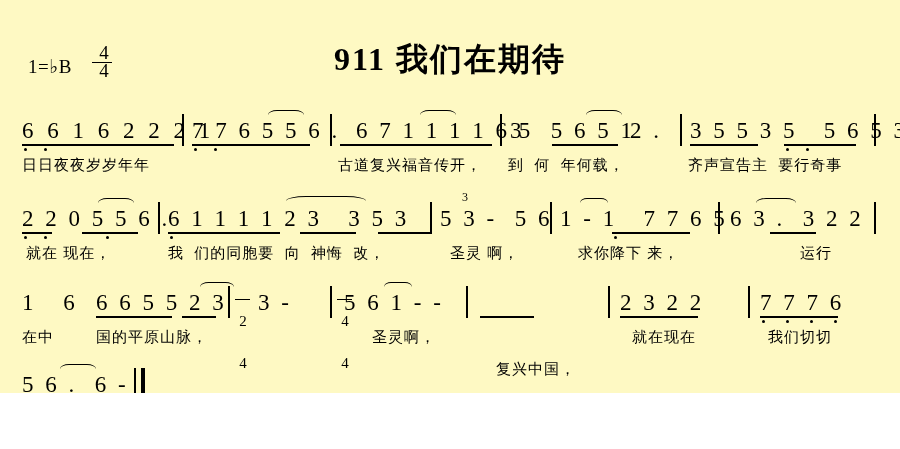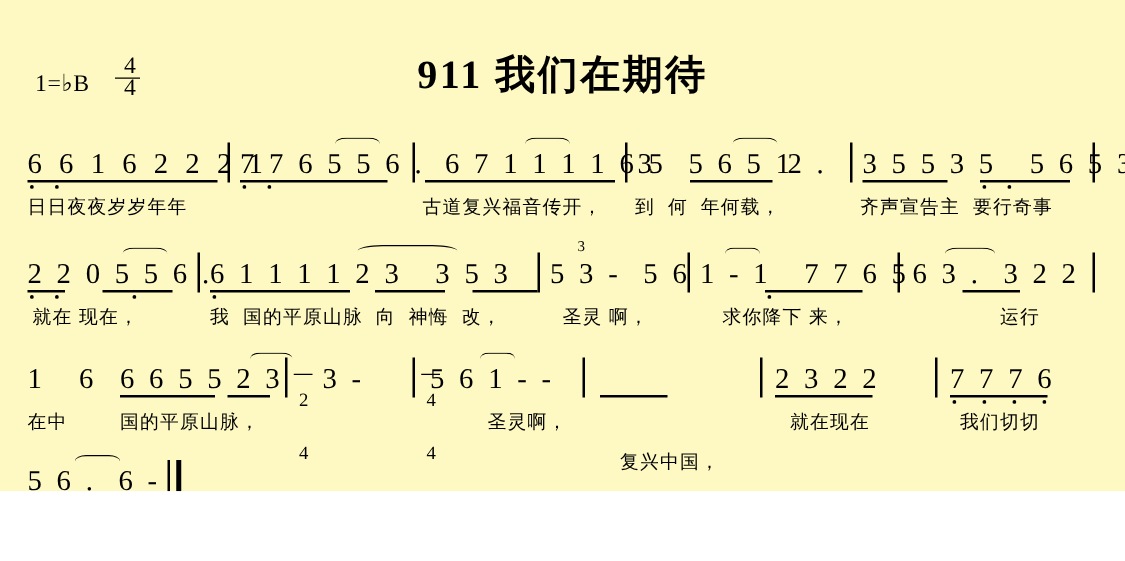--- a/index.html
+++ b/index.html
@@ -235,21 +235,21 @@
 
       
       <div class="bar" style="left:158px;top:-4px;height:32px;"></div>
       <div class="bar" style="left:430px;top:-4px;height:32px;"></div>
       <div class="bar" style="left:550px;top:-4px;height:32px;"></div>
       <div class="bar" style="left:718px;top:-4px;height:32px;"></div>
       <div class="bar" style="left:874px;top:-4px;height:32px;"></div>
     </div>
     <div class="lyric-line">
       <span class="lyr" style="left:26px;top:4px;">就在 现在，</span>
-      <span class="lyr" style="left:168px;top:4px;">我  国的平原山脉  向  神悔  改，</span>
+      <span class="lyr" style="left:168px;top:4px;">我  们的同胞要  向  神悔  改，</span>
       <span class="lyr" style="left:450px;top:4px;">圣灵 啊，</span>
       <span class="lyr" style="left:578px;top:4px;">求你降下 来，</span>
       <span class="lyr" style="left:800px;top:4px;">运行</span>
     </div>
   </div>
 
   <div class="system" style="top:290px;height:62px;">
     <div class="notes-line">
       <span class="seg" style="left:22px;top:0;letter-spacing:12px;">1 6</span>
       <span class="seg" style="left:96px;top:0;letter-spacing:3px;">6 6 5 5 2 3</span>
@@ -291,21 +291,21 @@
       
       <div class="bar" style="left:228px;top:-4px;height:32px;"></div>
       <div class="bar" style="left:330px;top:-4px;height:32px;"></div>
       <div class="bar" style="left:466px;top:-4px;height:32px;"></div>
       <div class="bar" style="left:608px;top:-4px;height:32px;"></div>
       <div class="bar" style="left:748px;top:-4px;height:32px;"></div>
     </div>
     <div class="lyric-line">
       <span class="lyr" style="left:22px;top:4px;">在中</span>
       <span class="lyr" style="left:96px;top:4px;">国的平原山脉，</span>
-      <span class="lyr" style="left:390px;top:4px;">圣灵啊，</span>
+      <span class="lyr" style="left:372px;top:4px;">圣灵啊，</span>
       <span class="lyr" style="left:496px;top:4px;margin-top:32px;">复兴中国，</span>
       <span class="lyr" style="left:632px;top:4px;">就在现在</span>
       <span class="lyr" style="left:768px;top:4px;">我们切切</span>
     </div>
   </div>
 
   <div class="system" style="top:372px;height:62px;">
     <div class="notes-line">
       <span class="seg" style="left:22px;top:0;letter-spacing:3px;">5 6 .  6 -</span>
 

